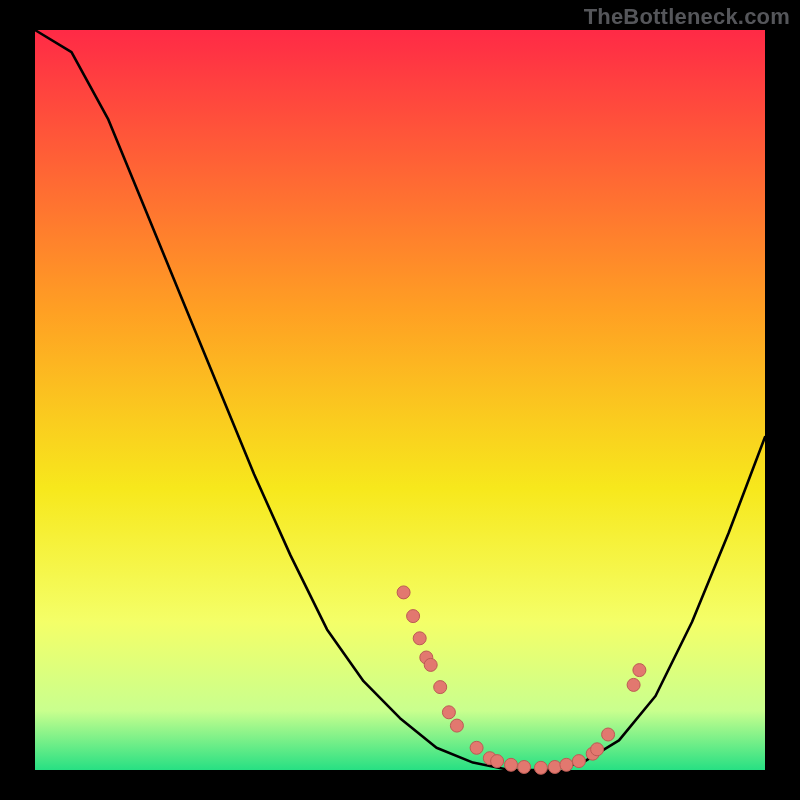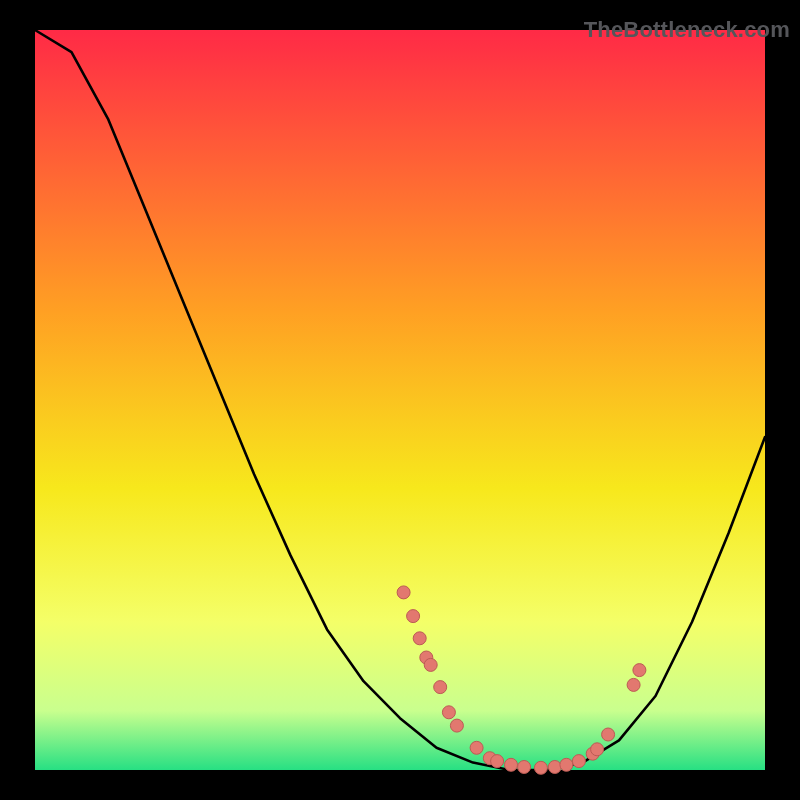--- a/index.html
+++ b/index.html
@@ -11,21 +11,21 @@
     overflow: hidden;
   }
   .stage {
     position: relative;
     width: 800px;
     height: 800px;
     background: #000;
   }
   .watermark {
     position: absolute;
-    top: 17px;
+    top: 4px;
     right: 10px;
     font-family: Arial, Helvetica, sans-serif;
     font-size: 22px;
     font-weight: bold;
     color: #55565a;
     letter-spacing: 0.2px;
     margin-left: 32px;
   }
   svg {
     position: absolute;

